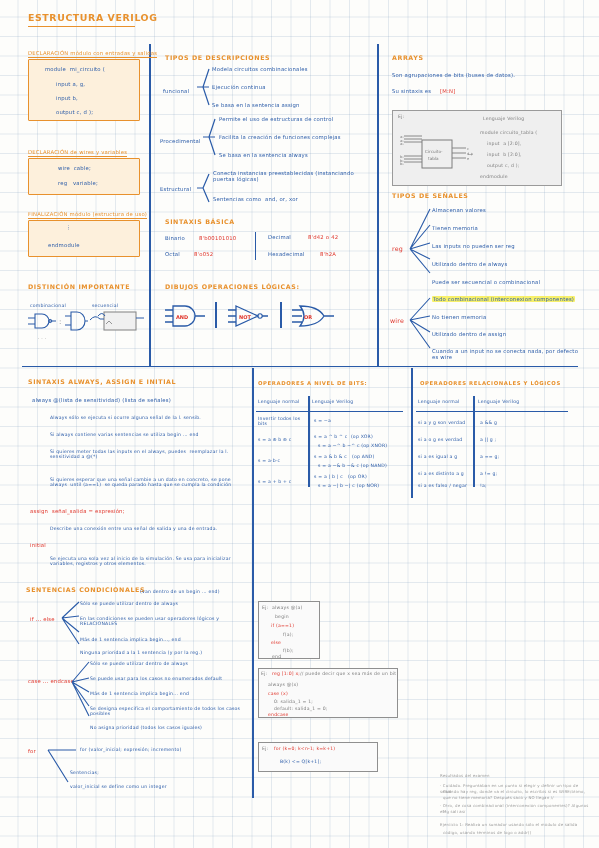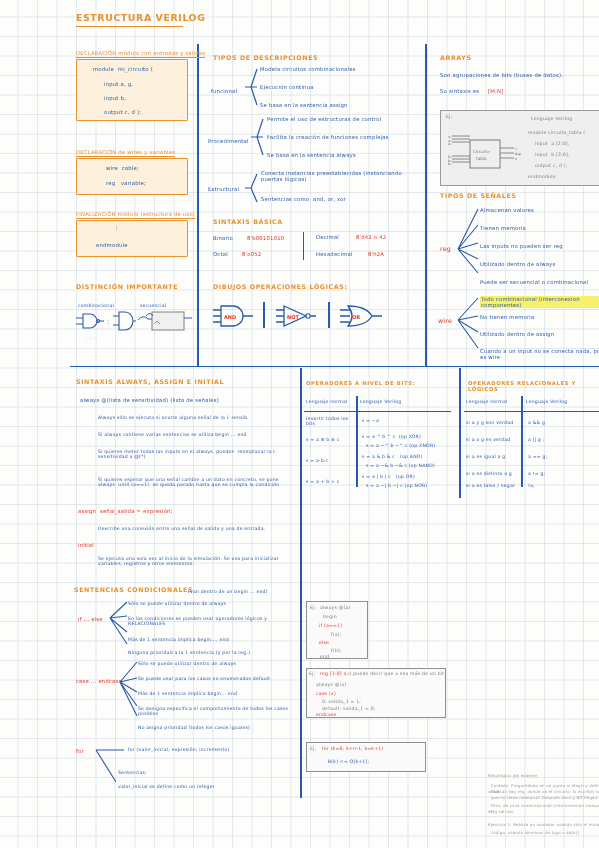--- a/index.html
+++ b/index.html
@@ -12,21 +12,21 @@
   }
   
   .paper{
     position:absolute;inset:0;
     background-image:
       linear-gradient(to right, rgba(120,150,185,.20) 1px, transparent 1px),
       linear-gradient(to bottom, rgba(120,150,185,.20) 1px, transparent 1px);
     background-size:19.5px 19.5px;
     background-position:-2px -3px;
   }
-  .sheet{position:absolute;inset:0;margin-left:48px;}
+  .sheet{position:absolute;inset:0;}
   
   .hw{position:absolute;font-family:"DejaVu Sans", sans-serif;letter-spacing:.2px;
       line-height:1.15;white-space:pre-wrap;}
   .blue   {color:#2a5ba8;}
   .orange {color:#e8912d;}
   .red    {color:#e0352b;}
   .grey   {color:#7d7d7d;}
   .ttl{font-weight:bold;letter-spacing:.6px;}
   .u{border-bottom:1.3px solid currentColor;padding-bottom:1px;}
   .sm{font-size:5.3px;}

